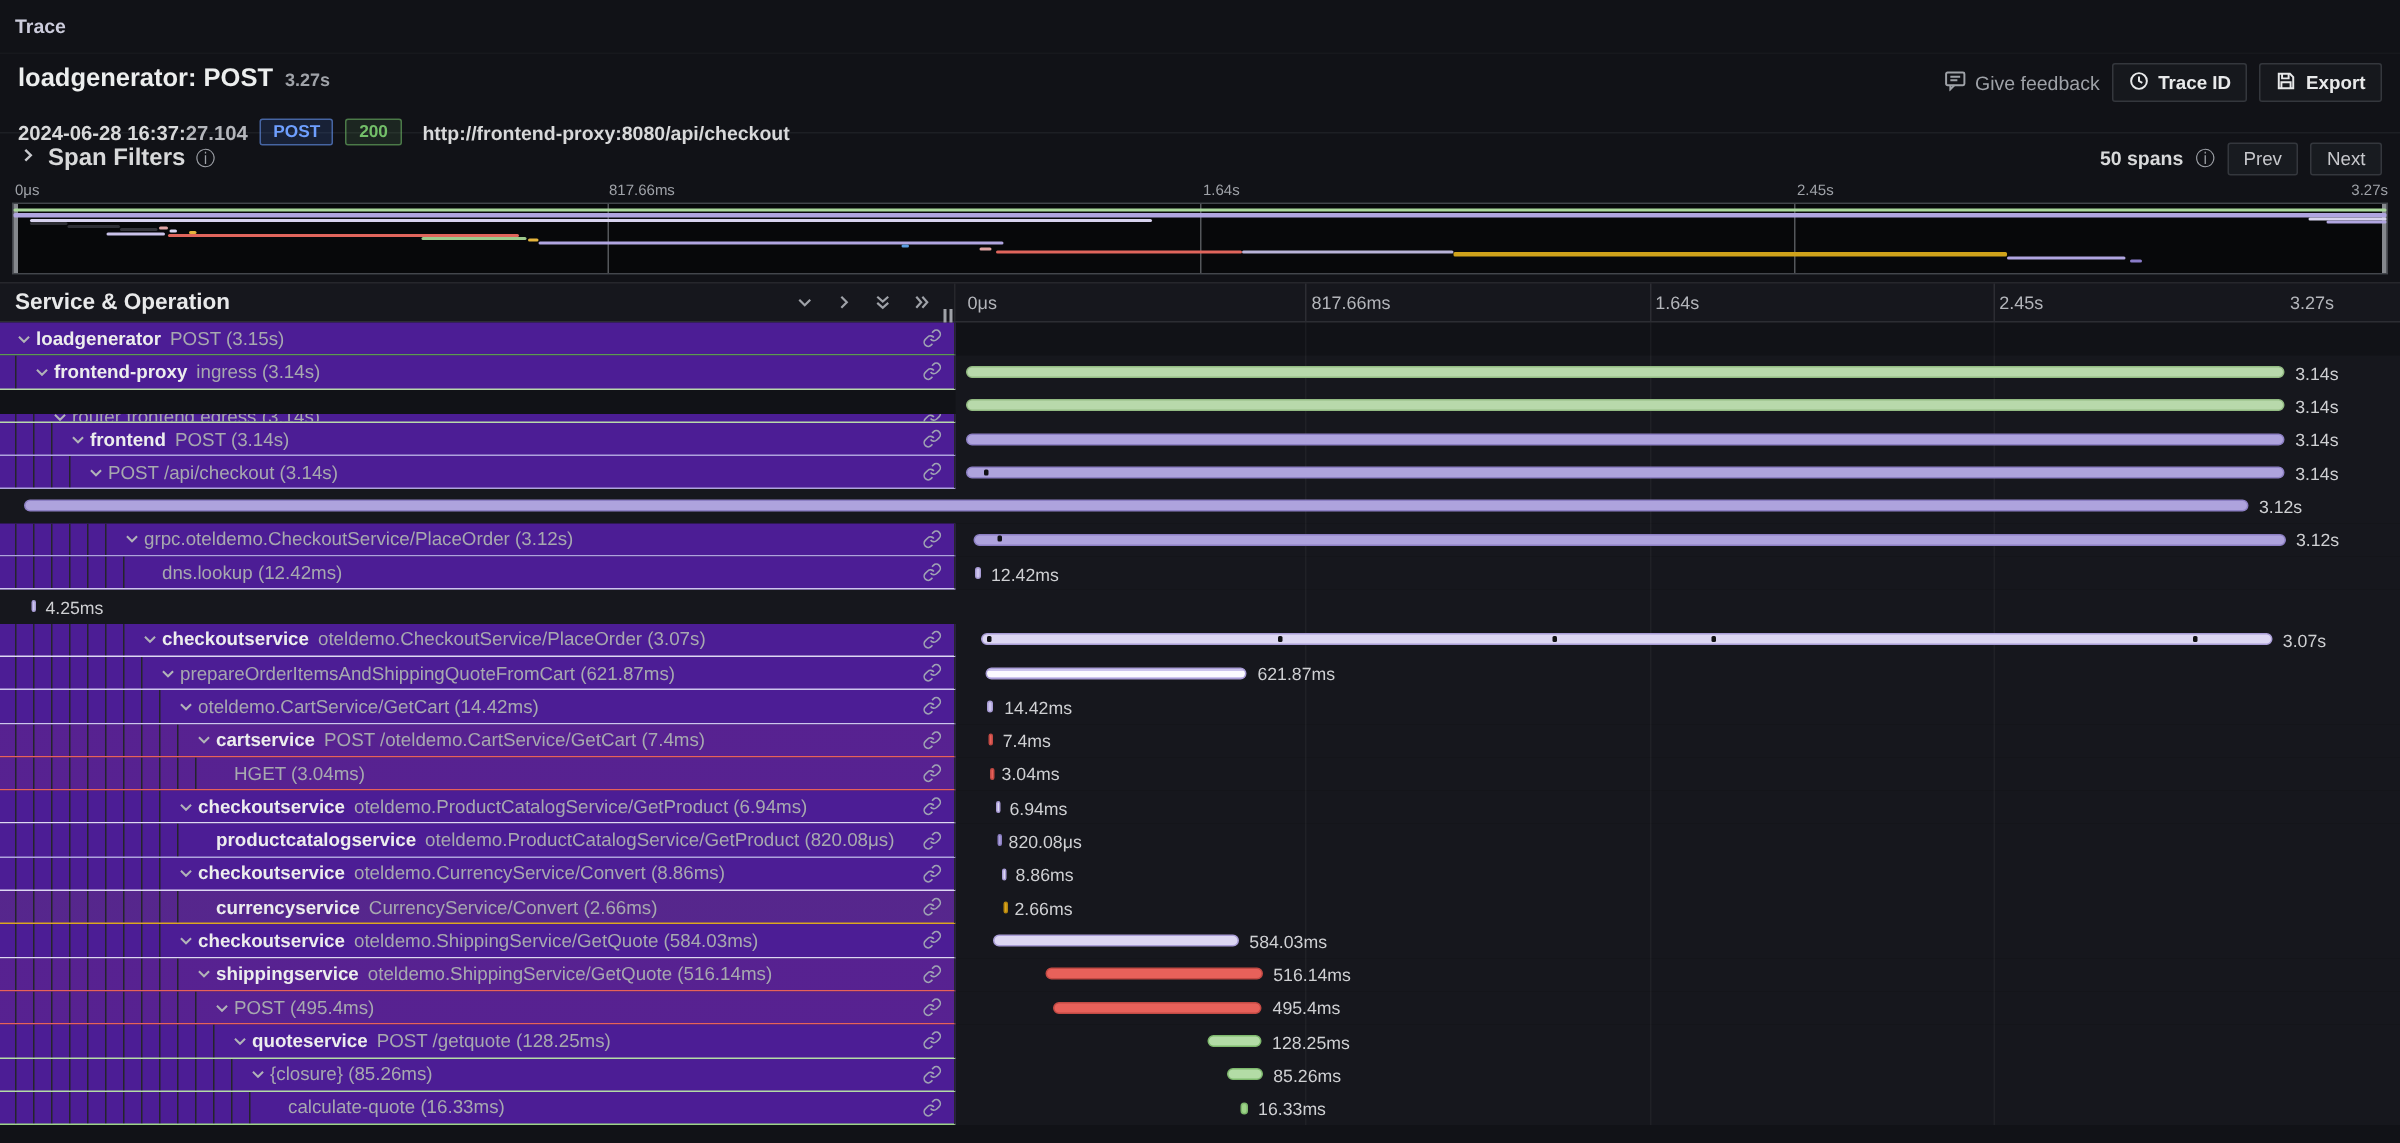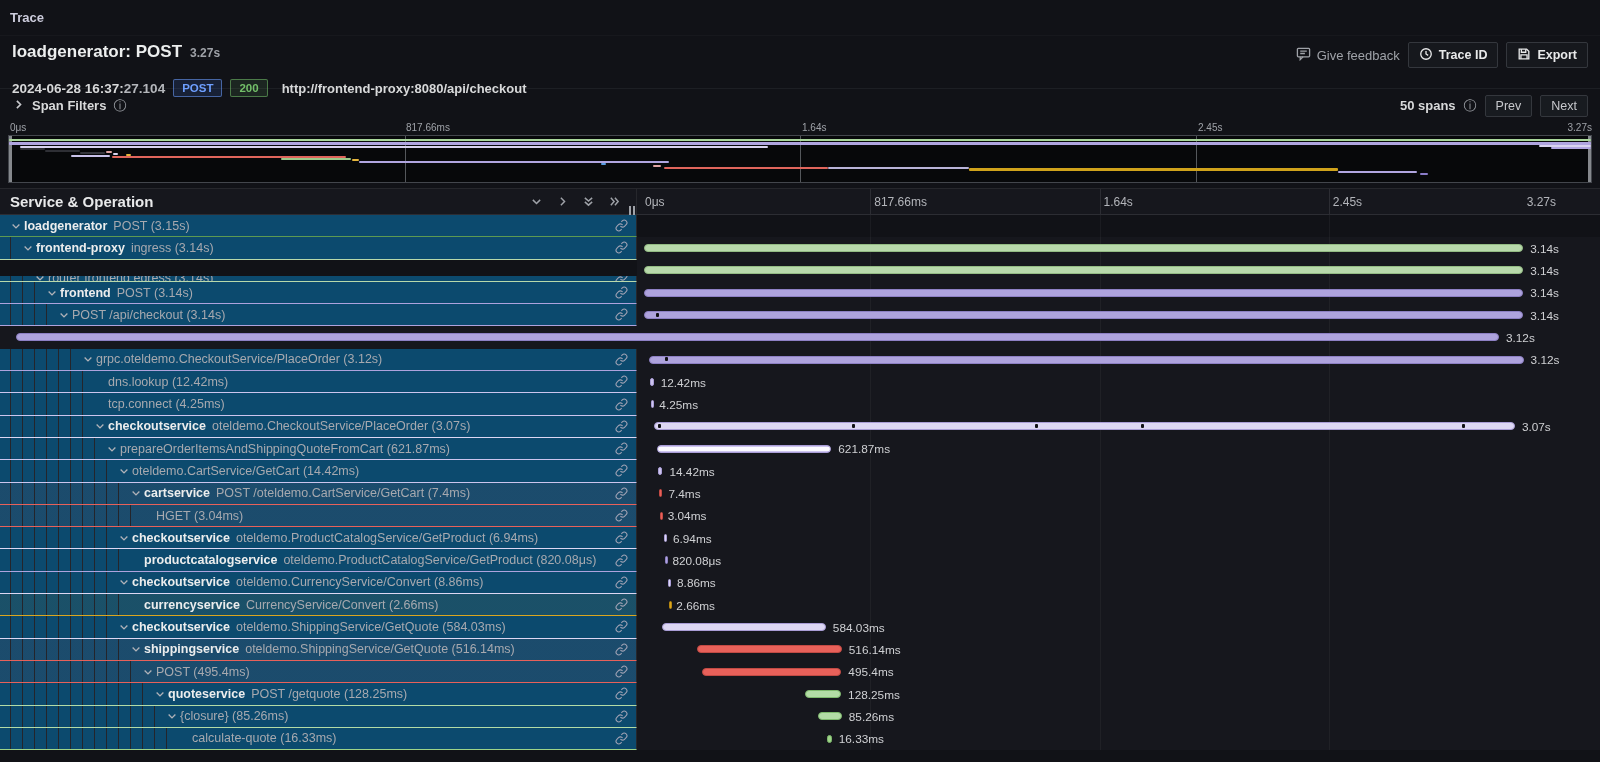--- a/index.html
+++ b/index.html
@@ -27,21 +27,21 @@
     background:none; border:none; cursor:pointer; font-family:inherit; }
   .btn { display:flex; align-items:center; gap:6px; height:26px; padding:0 10px;
     background:#16181d; border:1px solid #34373d; border-radius:2px; color:#e8e9ea;
     font-size:12.5px; font-weight:700; cursor:pointer; font-family:inherit; }
   .btn svg, .ghost-btn svg { flex:none; }
 
   
   .filters { height:34px; display:flex; align-items:center; justify-content:space-between;
     padding:0 12px; border-top:1px solid #1d1f24; }
   .filters-left { display:flex; align-items:center; gap:7px; }
-  .filters-label { font-size:13px; font-weight:600; color:#d8d9da; }
+  .filters-label { font-size:16px; font-weight:600; color:#d8d9da; }
   .info-glyph { color:#9fa2a8; font-size:13px; }
   .filters-right { display:flex; align-items:center; gap:8px; }
   .span-count { font-size:13px; font-weight:700; color:#d8d9da; }
   .mini-btn { padding:3px 10px; background:#181b20; border:1px solid #34373d; border-radius:2px;
     color:#c7c8cc; font-size:12.5px; cursor:pointer; font-family:inherit; }
 
   
   .minimap { position:relative; height:62px; }
   .mini-ticks { position:absolute; left:8px; right:8px; top:0; height:13px; font-size:10px; color:#9fa2a8; }
   .mini-ticks span { position:absolute; top:0; }
@@ -65,21 +65,21 @@
   .head-grid { position:absolute; top:0; bottom:0; width:1px; background:#2c2d33; }
   .grip { position:absolute; left:629px; top:17px; z-index:6; display:flex; gap:2px; }
   .grip i { display:block; width:2px; height:9px; background:#9fa2a8; }
 
   
   .rows { position:relative; }
   .grid-overlay { position:absolute; left:637px; right:0; top:0; bottom:0; pointer-events:none; z-index:2; }
   .row-grid { position:absolute; top:0; bottom:0; width:1px; background:rgba(255,255,255,0.045); }
   .row { display:flex; height:22.3px; }
   .cell-l { width:637px; flex:none; display:flex; align-items:center; padding-left:10px;
-    background-color:#0c4a6e; border-right:1px solid #26272c; overflow:hidden; position:relative; z-index:1; }
+    background-color:#4c1d95; border-right:1px solid #26272c; overflow:hidden; position:relative; z-index:1; }
   .guide { width:12px; align-self:stretch; border-left:1px solid #24252b; flex:none; }
   .chev-slot { width:14px; flex:none; display:flex; align-items:center; color:#b0b2b8; }
   .svc { font-size:12.5px; font-weight:700; color:#eceded; margin-right:6px; white-space:nowrap; }
   .op { font-size:12.5px; color:#a7a9af; white-space:nowrap; overflow:hidden; }
   .link-ic { margin-left:auto; flex:none; margin-right:8px; color:#9fa2b4; display:flex; }
   .cell-r { flex:1; position:relative; background:#16171d; }
   .track { position:absolute; left:4px; right:42px; top:0; bottom:0; }
   .bar { position:absolute; top:6.8px; height:8px; border-radius:4px; min-width:3px; z-index:3; }
   .bar.striped { background-image:linear-gradient(180deg, #cdc5ee 0 1.5px, #fbfaff 1.5px 5.5px, #cdc5ee 5.5px 8px) !important; }
   .bar-label { position:absolute; top:4.5px; font-size:11.8px; color:#cfd0d3; white-space:nowrap; z-index:3; }
@@ -410,37 +410,20 @@
         </span>
       </div>
       <div class="cell-r">
         <div class="track">
           <div class="bar" style="left: 1%; width: 0.38%; background: rgb(205, 197, 238); border: 1px solid rgb(169, 157, 214);"></div>
           <span class="bar-label" style="left: calc(1.38% + 7px);">12.42ms</span>
         </div>
       </div>
     </div>
     <div class="row">
-      <div class="cell-l" style="border-bottom: 1px solid rgb(205, 197, 238);">
-        <span class="guide"></span>
-        <span class="guide"></span>
-        <span class="guide"></span>
-        <span class="guide"></span>
-        <span class="guide"></span>
-        <span class="guide"></span>
-        <span class="guide"></span>
-        <span class="chev-slot"></span>
-        <span class="op">tcp.connect (4.25ms)</span>
-        <span class="link-ic">
-          <svg width="13" height="13" viewBox="0 0 24 24" fill="none" stroke="currentColor" stroke-width="2">
-            <path d="M10 13a5 5 0 0 0 7.54.54l3-3a5 5 0 0 0-7.07-7.07l-1.72 1.71"></path>
-            <path d="M14 11a5 5 0 0 0-7.54-.54l-3 3a5 5 0 0 0 7.07 7.07l1.71-1.71"></path>
-          </svg>
-        </span>
-      </div>
       <div class="cell-r">
         <div class="track">
           <div class="bar" style="left: 1.1%; width: 0.14%; background: rgb(205, 197, 238); border: 1px solid rgb(169, 157, 214);"></div>
           <span class="bar-label" style="left: calc(1.24% + 7px);">4.25ms</span>
         </div>
       </div>
     </div>
     <div class="row">
       <div class="cell-l" style="border-bottom: 1px solid rgb(221, 215, 243);">
         <span class="guide"></span>

